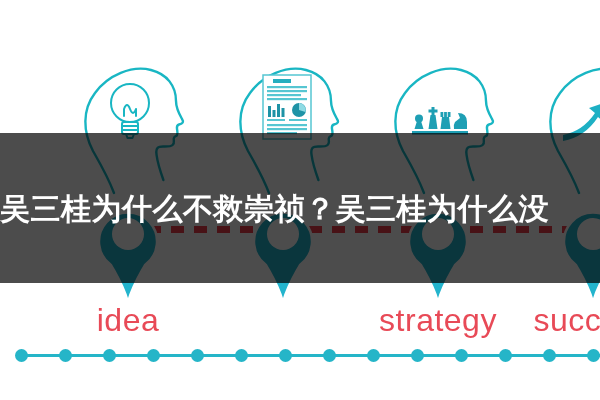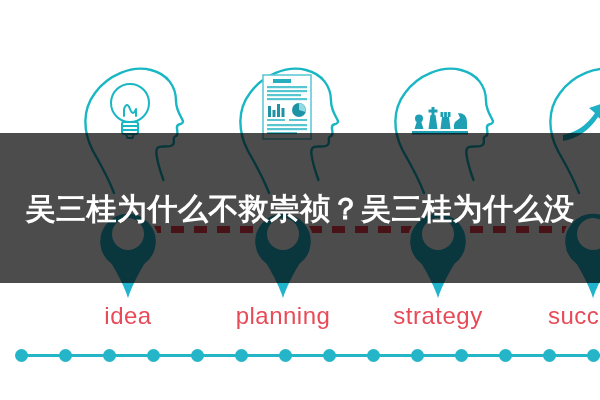--- a/index.html
+++ b/index.html
@@ -16,30 +16,30 @@
   
   .pin{position:absolute;z-index:2;top:202px;}
   
   .head{position:absolute;z-index:2;top:55px;}
   .head path.outline{fill:none;stroke:#19b6c3;stroke-width:2.4;stroke-linecap:round;}
   .stroke-ic{fill:none;stroke:#19b6c3;stroke-width:2;stroke-linecap:round;stroke-linejoin:round;}
   
   .overlay{
     position:absolute;left:0;top:133px;width:600px;height:150px;z-index:5;
     background:rgba(0,0,0,0.70);
-    display:flex;flex-direction:column;justify-content:center;align-items:center;gap:11px;
+    display:flex;flex-direction:column;justify-content:center;align-items:flex-start;gap:11px;
   }
   .title-line{
     color:#ffffff;font-weight:700;font-size:30px;line-height:43px;
     letter-spacing:0.5px;white-space:nowrap;text-align:center;
   }
   
   .step-label{
     position:absolute;top:302px;width:160px;z-index:6;
-    text-align:center;color:#e84a57;font-size:24px;font-weight:300;
+    text-align:center;color:#e84a57;font-size:32px;font-weight:300;
     letter-spacing:0.5px;
   }
   
   .dots-row{position:absolute;left:15px;top:348px;width:585px;height:14px;z-index:6;
     display:flex;justify-content:space-between;align-items:center;}
   .dots-line{position:absolute;left:20px;top:354px;width:580px;height:3px;
     background:#25b5c8;z-index:5;}
   .dot{width:13px;height:13px;border-radius:50%;background:#25b5c8;}
 </style>
 </head>
@@ -137,21 +137,20 @@
     <g transform="translate(52,58)" fill="#1eb0c4">
       <path d="M-24,22 Q-4,18 8,0 L2,-5 L22,-12 L18,10 L11,4 Q-2,24 -24,28 Z"></path>
     </g>
   </svg>
 
   <div class="overlay">
     <div class="title-line">吴三桂为什么不救崇祯？吴三桂为什么没</div>
   </div>
 
   <div class="step-label" style="left:48px">idea</div>
-  <div class="step-label" style="left:203px">planning</div>
   <div class="step-label" style="left:358px">strategy</div>
   <div class="step-label" style="left:513px">success</div>
 
   <div class="dots-line"></div>
   <div class="dots-row">
     <span class="dot"></span>
     <span class="dot"></span>
     <span class="dot"></span>
     <span class="dot"></span>
     <span class="dot"></span>

